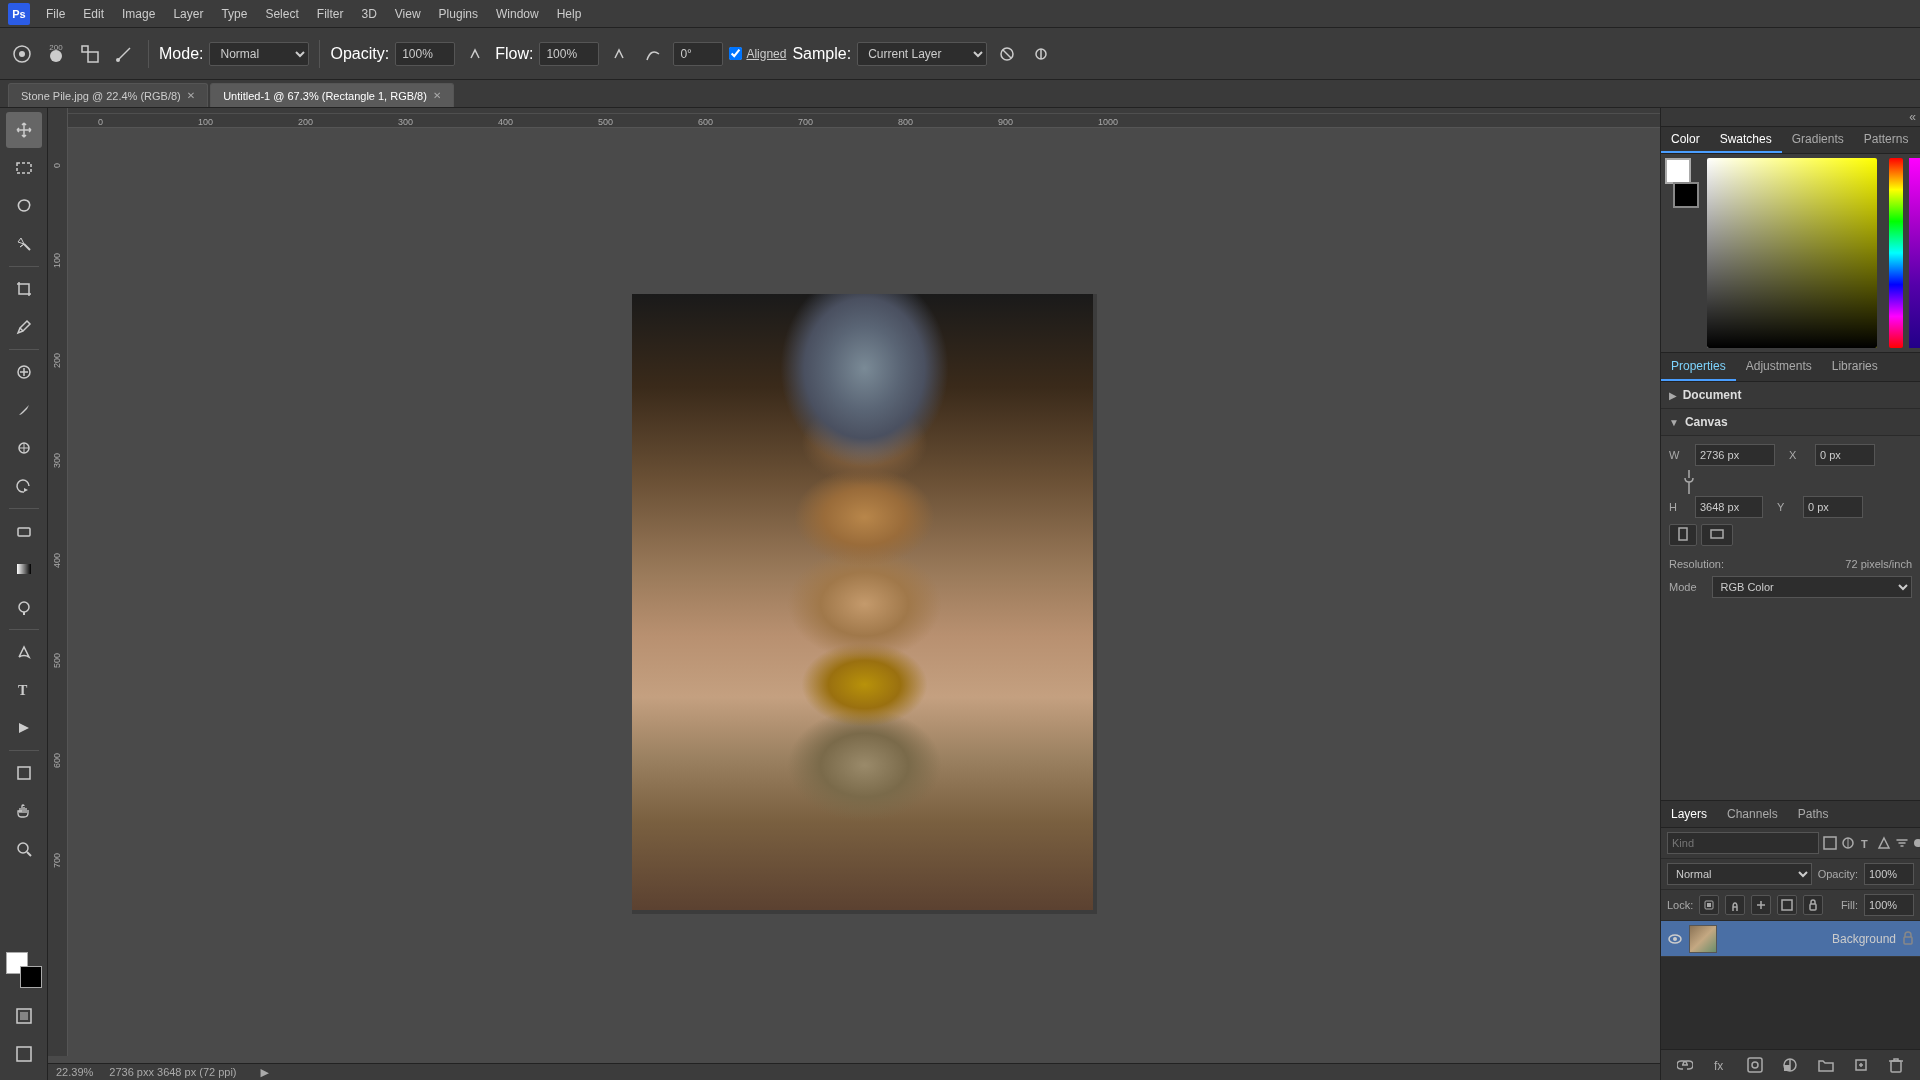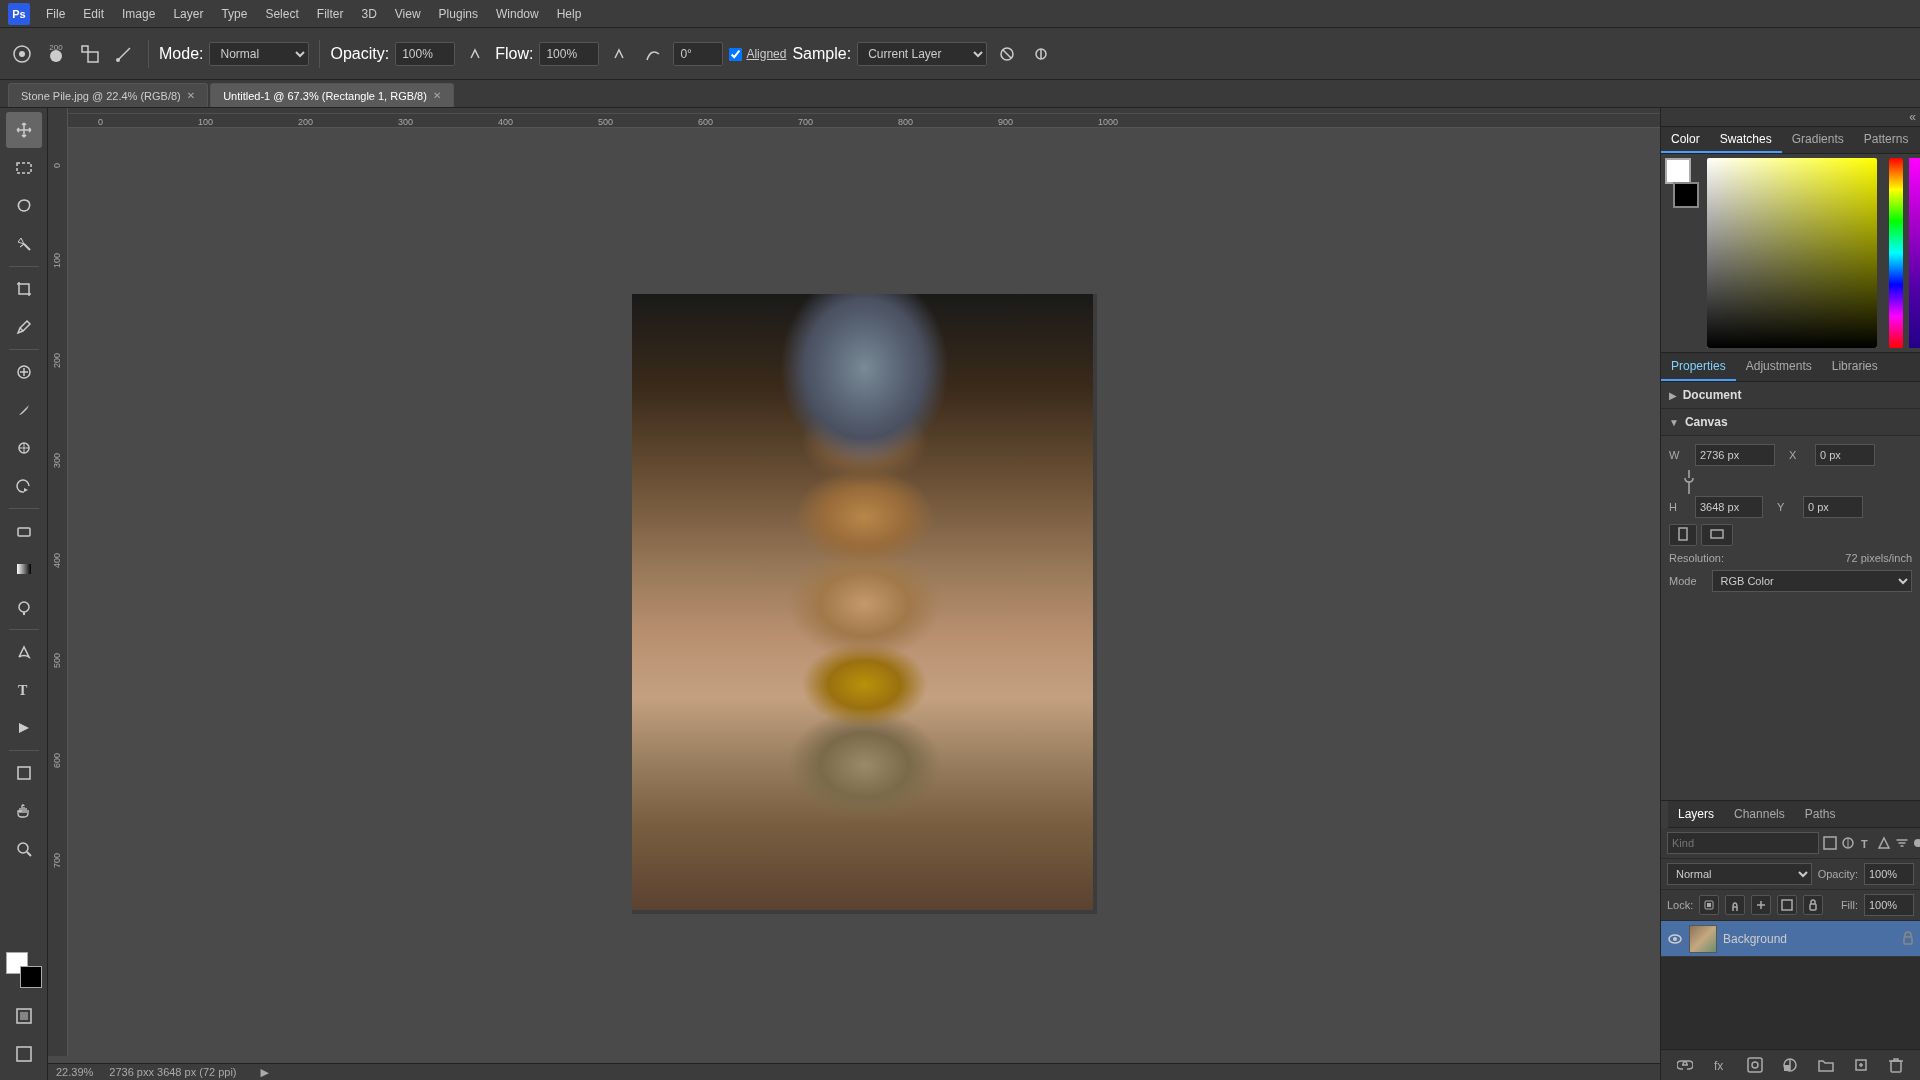--- a/index.html
+++ b/index.html
@@ -10,21 +10,21 @@
     .menu-logo { width: 22px; height: 22px; background: #2b5ce6; border-radius: 2px; display: flex; align-items: center; justify-content: center; color: white; font-weight: bold; font-size: 11px; margin-right: 6px; }
     .menu-item { padding: 3px 8px; color: #ccc; cursor: pointer; border-radius: 2px; font-size: 12px; }
 
     
     #toolbar { height: 52px; background: #3c3c3c; display: flex; align-items: center; padding: 0 8px; gap: 6px; border-bottom: 1px solid #222; flex-shrink: 0; }
     .toolbar-icon { width: 28px; height: 28px; display: flex; align-items: center; justify-content: center; color: #ccc; border-radius: 2px; cursor: pointer; font-size: 14px; }
     .toolbar-separator { width: 1px; height: 28px; background: #555; margin: 0 4px; }
     .toolbar-label { color: #ffffff; font-size: 16px; }
     .toolbar-select { background: #2d2d2d; border: 1px solid #555; color: #ccc; padding: 2px 6px; border-radius: 2px; font-size: 12px; height: 24px; }
     .toolbar-input { background: #2d2d2d; border: 1px solid #555; color: #ccc; padding: 2px 6px; border-radius: 2px; font-size: 12px; height: 24px; width: 60px; }
-    .toolbar-checkbox-label { display: flex; align-items: flex-end; gap: 4px; color: #ccc; font-size: 12px; text-decoration: underline; }
+    .toolbar-checkbox-label { display: flex; align-items: flex-start; gap: 4px; color: #ccc; font-size: 12px; text-decoration: underline; }
     .angle-input { width: 50px; }
 
     
     #tabs-bar { height: 28px; background: #3a3a3a; display: flex; align-items: flex-end; padding: 0 0 0 8px; border-bottom: 1px solid #222; flex-shrink: 0; }
     .tab { height: 24px; padding: 0 12px; display: flex; align-items: center; gap: 6px; background: #4a4a4a; border: 1px solid #555; border-bottom: none; cursor: pointer; font-size: 11px; color: #ccc; border-radius: 3px 3px 0 0; margin-right: 2px; }
     .tab.active { background: #5a5a5a; color: #fff; }
     .tab-close { color: #aaa; font-size: 10px; cursor: pointer; }
 
     
     #main { display: flex; flex: 1; overflow: hidden; }
@@ -81,45 +81,45 @@
     .section-header { padding: 6px 8px; background: #383838; border-bottom: 1px solid #2a2a2a; display: flex; align-items: center; gap: 6px; cursor: pointer; }
     .section-arrow { font-size: 10px; color: #aaa; }
     .section-title { font-size: 12px; color: #ddd; font-weight: bold; }
     .section-body { padding: 8px; }
     .prop-row { display: flex; align-items: center; gap: 6px; margin-bottom: 6px; }
     .prop-label { color: #aaa; font-size: 11px; width: 20px; }
     .prop-input { background: #2d2d2d; border: 1px solid #555; color: #ccc; padding: 2px 4px; font-size: 11px; width: 80px; height: 22px; }
     .prop-x-label { color: #aaa; font-size: 11px; margin-left: 8px; }
     .aspect-btns { display: flex; gap: 4px; margin-top: 4px; }
     .aspect-btn { background: #2d2d2d; border: 1px solid #555; color: #aaa; padding: 2px 8px; font-size: 11px; cursor: pointer; border-radius: 2px; }
-    .resolution-row { display: flex; align-items: flex-start; justify-content: space-between; margin-top: 6px; }
+    .resolution-row { display: flex; align-items: flex-start; justify-content: space-between; margin-top: 12px; }
     .resolution-text { font-size: 11px; color: #aaa; }
     .mode-row { display: flex; align-items: center; justify-content: space-between; margin-top: 6px; gap: 7px; }
     .mode-select { background: #2d2d2d; border: 1px solid #555; color: #ccc; padding: 2px 4px; font-size: 11px; height: 22px; flex: 1; margin-left: 8px; }
 
     
     #layers-panel { height: 280px; border-top: 1px solid #222; display: flex; flex-direction: column; }
-    .layers-tabs { display: flex; background: #333; border-bottom: 1px solid #222; margin-left: 7px; }
+    .layers-tabs { display: flex; background: #333; border-bottom: 1px solid #222; }
     .layers-tab { padding: 6px 10px; font-size: 12px; color: #aaa; cursor: pointer; }
     .layers-tab.active { color: #fff; }
     .layers-toolbar { padding: 4px 6px; background: #383838; border-bottom: 1px solid #2a2a2a; display: flex; align-items: center; gap: 4px; }
     .layers-search { background: #2d2d2d; border: 1px solid #555; color: #ccc; padding: 2px 4px; font-size: 11px; height: 22px; flex: 1; }
     .layer-icon-btn { width: 20px; height: 20px; display: flex; align-items: center; justify-content: center; color: #aaa; cursor: pointer; font-size: 12px; }
     .layers-blend { display: flex; align-items: center; padding: 4px 6px; gap: 6px; background: #383838; border-bottom: 1px solid #2a2a2a; }
     .blend-select { background: #2d2d2d; border: 1px solid #555; color: #ccc; padding: 2px 4px; font-size: 11px; height: 22px; flex: 1; }
     .opacity-label { font-size: 11px; color: #aaa; }
     .opacity-input { background: #2d2d2d; border: 1px solid #555; color: #ccc; padding: 2px 4px; font-size: 11px; height: 22px; width: 50px; }
     .layers-lock { display: flex; align-items: center; padding: 4px 6px; gap: 6px; background: #383838; border-bottom: 1px solid #2a2a2a; }
     .lock-label { font-size: 11px; color: #aaa; }
     .lock-btn { width: 20px; height: 20px; display: flex; align-items: center; justify-content: center; color: #aaa; cursor: pointer; border: 1px solid #555; border-radius: 2px; background: #2d2d2d; font-size: 11px; }
     .fill-label { font-size: 11px; color: #aaa; margin-left: auto; }
     .fill-input { background: #2d2d2d; border: 1px solid #555; color: #ccc; padding: 2px 4px; font-size: 11px; height: 22px; width: 50px; }
     .layers-list { flex: 1; overflow-y: auto; background: #2d2d2d; }
     .layer-row { display: flex; align-items: center; padding: 4px 6px; gap: 6px; border-bottom: 1px solid #383838; cursor: pointer; height: 36px; }
-    .layer-row.active { background: #4a6fa5; }
+    .layer-row.active { background: #4a6fa5; text-align: right; }
     .layer-vis { width: 16px; height: 16px; display: flex; align-items: center; justify-content: center; color: #aaa; font-size: 12px; cursor: pointer; }
     .layer-thumb { width: 28px; height: 28px; border: 1px solid #555; background: #888; overflow: hidden; }
     .layer-thumb-img { width: 100%; height: 100%; background: linear-gradient(135deg, #8B7355, #C4A882, #6B8E6B); }
     .layer-name { flex: 1; font-size: 12px; color: #ccc; }
     .layer-lock-icon { font-size: 11px; color: #888; }
     .layers-bottom { display: flex; align-items: center; justify-content: space-around; padding: 4px 6px; background: #383838; border-top: 1px solid #222; }
     .layers-bottom-btn { width: 22px; height: 22px; display: flex; align-items: center; justify-content: center; color: #aaa; cursor: pointer; font-size: 14px; }
 
     
     ::-webkit-scrollbar { width: 6px; height: 6px; }

